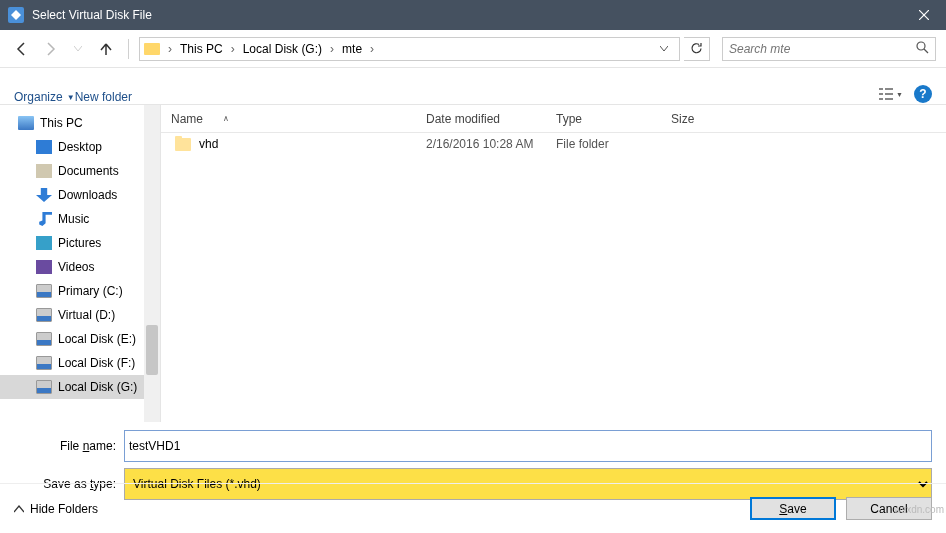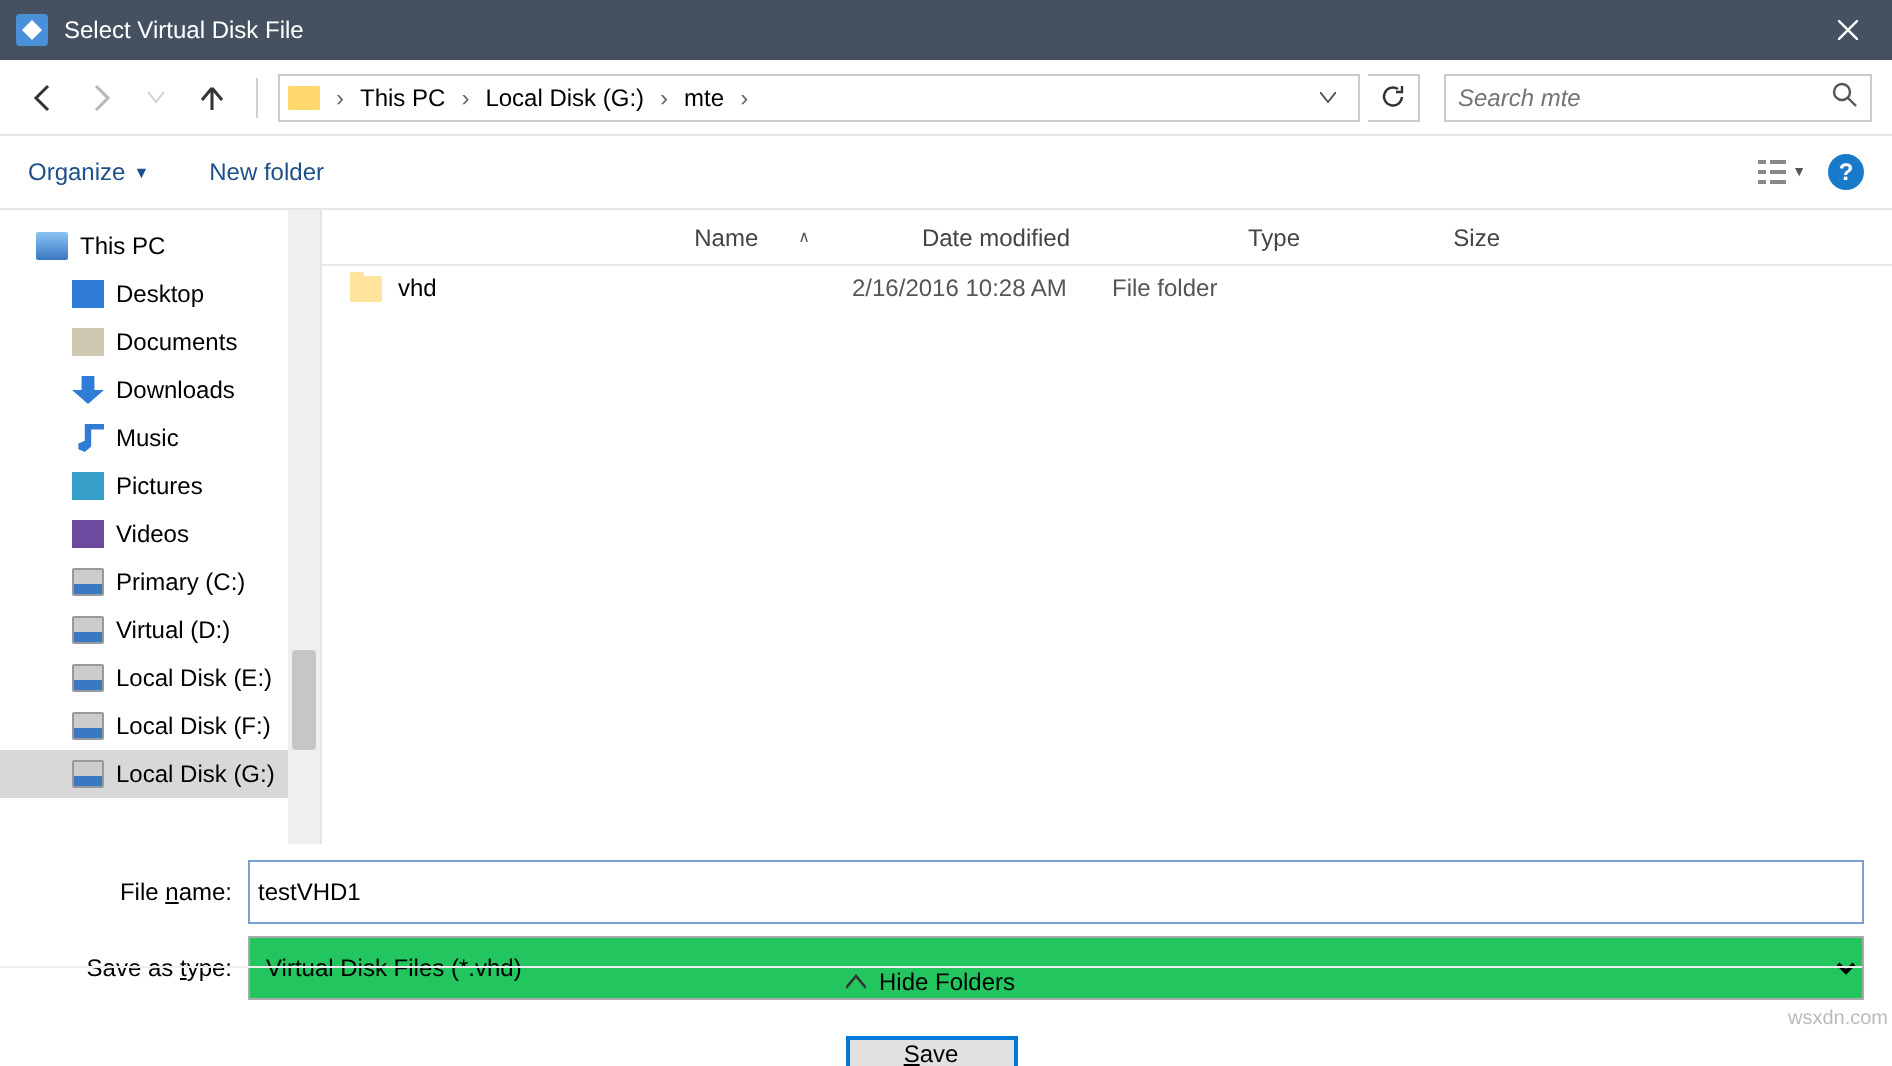--- a/index.html
+++ b/index.html
@@ -23,21 +23,21 @@
 .crumb { padding: 2px 4px; cursor: pointer; }
 .crumb-sep { color: #666; padding: 0 2px; }
 .address .spacer { flex: 1; }
 .addr-btn { width: 22px; height: 22px; display: flex; align-items: center; justify-content: center; cursor: pointer; }
 .refresh { width: 26px; height: 24px; border: 1px solid #ccc; border-left: none; display: flex; align-items: center; justify-content: center; cursor: pointer; }
 .search { width: 214px; height: 24px; border: 1px solid #ccc; margin-left: 8px; display: flex; align-items: center; padding: 0 6px; }
 .search input { flex: 1; border: none; outline: none; color: #666; font-style: italic; font-size: 12px; }
 .search .sicon { color: #555; }
 
 
-.toolbar { height: 36px; display: flex; align-items: center; padding: 0 14px; gap: 30px; }
+.toolbar { height: 36px; display: flex; align-items: flex-end; padding: 0 14px; }
 .tbtn { color: #1e4f8a; cursor: pointer; display: flex; align-items: center; gap: 4px; }
 .tb-spacer { flex: 1; }
 .view-grp { display: flex; align-items: center; gap: 10px; }
 .view-icon { width: 26px; height: 20px; border: 1px solid transparent; display: flex; align-items: center; justify-content: center; cursor: pointer; }
 .help { width: 18px; height: 18px; border-radius: 50%; background: #1979ca; color: #fff; display: flex; align-items: center; justify-content: center; font-weight: bold; cursor: pointer; }
 
 
 .main { display: flex; height: 318px; border-top: 1px solid #e5e5e5; }
 .tree { width: 160px; overflow-y: auto; position: relative; }
 .tree-inner { padding: 6px 0; }
@@ -52,44 +52,44 @@
 .ic-music { background: #2e7cd6; clip-path: polygon(40% 0,100% 0,100% 20%,60% 20%,60% 80%,40% 100%,20% 90%,20% 70%,40% 60%); }
 .ic-pic { background: #36a0c9; }
 .ic-vid { background: #6a4ba0; }
 .ic-drive { background: linear-gradient(#ccc 60%,#3b78c4 60%); border: 1px solid #999; border-radius: 1px; }
 .ic-net { background: linear-gradient(#89c4f4,#3b78c4); border-radius: 1px; }
 .tree-scrollbar { position: absolute; right: 0; top: 0; bottom: 0; width: 16px; background: #f0f0f0; }
 .tree-thumb { position: absolute; left: 2px; right: 2px; top: 220px; height: 50px; background: #c6c6c6; border-radius: 2px; }
 
 .filepane { flex: 1; border-left: 1px solid #e5e5e5; display: flex; flex-direction: column; }
 .cols { display: flex; height: 28px; border-bottom: 1px solid #e8e8e8; align-items: center; color: #444; }
-.col { padding: 0 10px; border-right: 1px solid transparent; cursor: pointer; display: flex; align-items: center; gap: 20px; justify-content: flex-end; }
+.col { padding: 0 10px; border-right: 1px solid transparent; cursor: pointer; display: flex; align-items: center; gap: 20px; }
 .col.name { width: 255px; }
 .col.date { width: 130px; }
 .col.type { width: 115px; }
 .col.size { width: 100px; }
 .sort-caret { font-size: 8px; color: #555; }
 .rows { flex: 1; }
 .row { display: flex; height: 22px; align-items: center; cursor: pointer; }
 .row .rname { width: 255px; padding-left: 14px; display: flex; align-items: center; gap: 8px; }
 .row .rdate { width: 130px; padding-left: 10px; color: #555; }
 .row .rtype { width: 115px; padding-left: 10px; color: #555; }
 .row .ficon { width: 16px; height: 13px; background: #ffe39b; border-radius: 1px; position: relative; }
 .row .ficon::before { content: ""; position: absolute; top: -2px; left: 0; width: 7px; height: 3px; background: #ffe39b; border-radius: 1px 1px 0 0; }
 
 
 .form { padding: 8px 14px 0 14px; }
 .form-row { display: flex; align-items: center; margin-bottom: 6px; }
 .form-row label { width: 110px; text-align: right; padding-right: 8px; }
 .form-row .u { text-decoration: underline; }
 .form-row input, .form-row select { flex: 1; height: 32px; border: 1px solid #7a9fd4; padding: 0 4px; font-size: 12px; outline: none; }
-.form-row select { background: #22c55e; border-color: #aaa; }
-
-
-.footer { position: absolute; left: 0; right: 15px; bottom: 0; height: 50px; display: flex; align-items: center; padding: 0 14px; gap: 10px; border-top: 1px solid #eee; flex-direction: column; }
+.form-row select { background: #fde047; border-color: #aaa; }
+
+
+.footer { position: absolute; left: 0; right: 0; bottom: 0; height: 50px; display: flex; align-items: center; padding: 0 14px; gap: 10px; border-top: 1px solid #eee; }
 .hide-f { display: flex; align-items: center; gap: 6px; cursor: pointer; }
 .footer .fspacer { flex: 1; }
 .btn { width: 86px; height: 23px; border: 1px solid #adadad; background: #e1e1e1; cursor: pointer; display: flex; align-items: center; justify-content: center; }
 .btn.primary { border: 2px solid #0078d7; }
 
 .watermark { position: absolute; right: 2px; bottom: 18px; font-size: 10px; color: #bbb; }
 </style>
 </head>
 <body>
 

